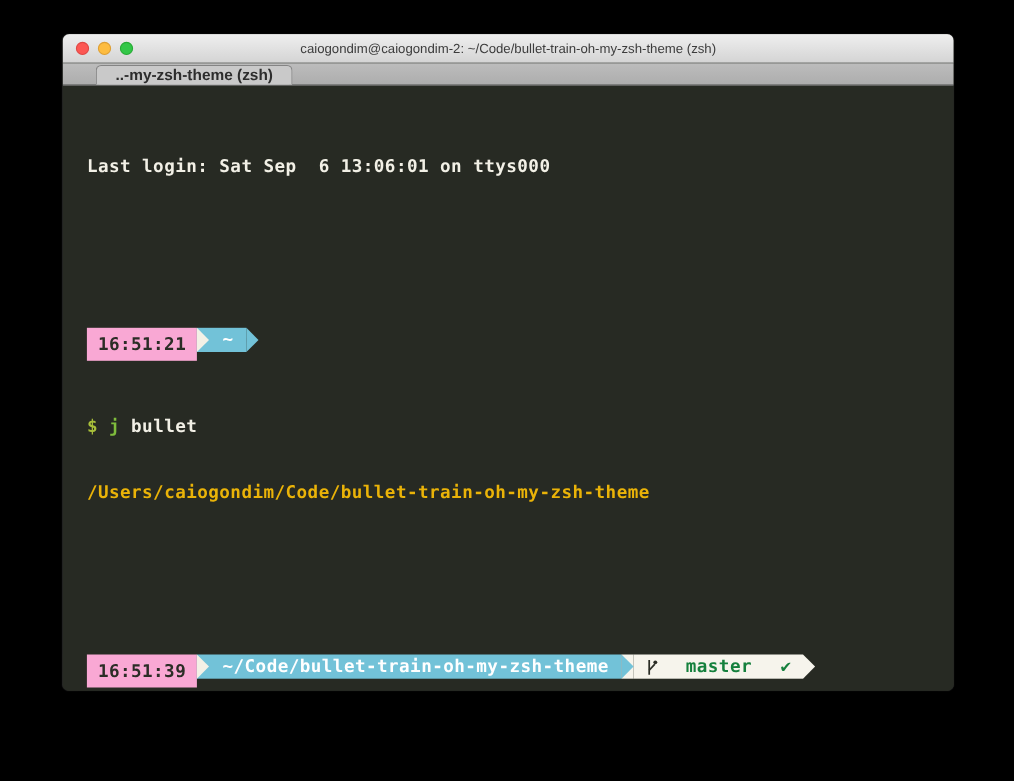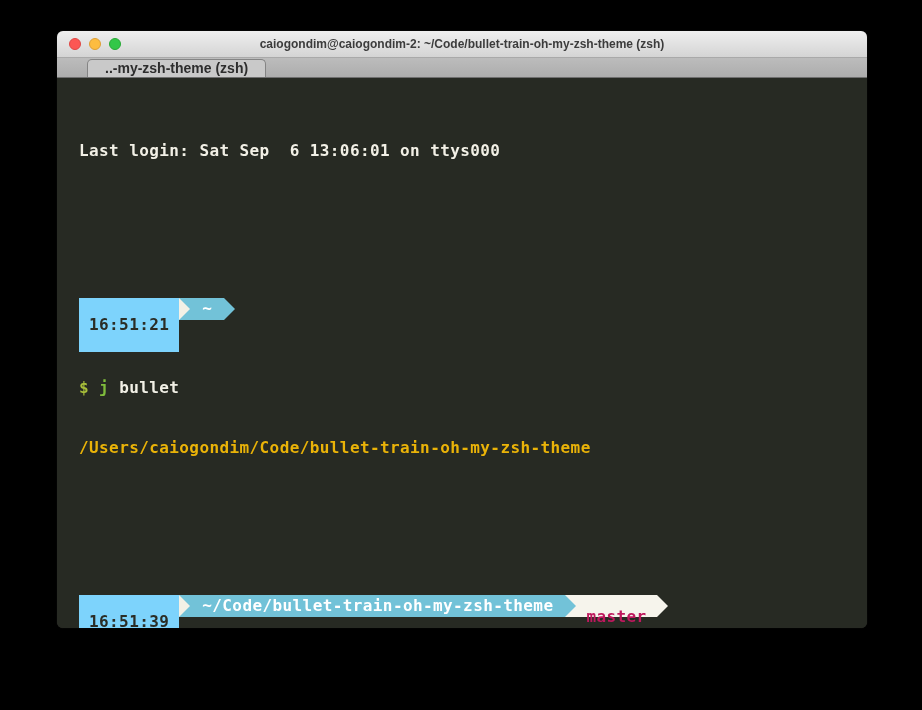--- a/index.html
+++ b/index.html
@@ -19,21 +19,21 @@
     background:linear-gradient(#efefef,#d4d4d4);
     border-bottom:1px solid #a9a9a9;
   }
   .traffic{position:absolute;left:12px;top:7px;display:flex;gap:8px;}
   .light{width:12px;height:12px;border-radius:50%;box-sizing:border-box;}
   .light.red{background:#fc5753;border:1px solid #df4744;}
   .light.yellow{background:#fdbc40;border:1px solid #de9f34;}
   .light.green{background:#33c748;border:1px solid #27aa35;}
   .title{
     position:absolute;left:0;right:0;top:0;height:26px;line-height:26px;
-    text-align:center;font-size:12px;font-weight:bold;color:#3c3c3c;
+    text-align:center;font-size:12px;font-weight:normal;color:#3c3c3c;
     white-space:nowrap;overflow:hidden;
   }
   
   .tabbar{
     height:20px;background:linear-gradient(#bcbcbc,#adadad);
     border-bottom:1px solid #6f6f6f;position:relative;box-sizing:border-box;
   }
   .tab{
     position:absolute;left:30px;bottom:0;height:18px;line-height:17px;
     background:#c9c9c9;border:1px solid #848484;border-bottom:none;
@@ -48,23 +48,23 @@
     font-size:16px;font-weight:bold;letter-spacing:0.4px;
     color:#f2f0e6;white-space:pre;cursor:text;
   }
   .line{height:22px;line-height:22px;margin-left:16px;}
   .red-out{color:#eab308;}
   .dollar{color:#a8bf3a;}
   .cmd{color:#7fbc3c;}
   
   .prompt{display:flex;align-items:stretch;height:22px;}
   .seg{display:flex;align-items:center;height:22px;}
-  .seg-time{background:#7dd3fc;color:#2b2d26;padding:16px 10px;text-align:right;}
+  .seg-time{background:#f9a8d4;color:#2b2d26;padding:4px 10px;text-align:right;}
   .seg-path{background:#72c2d8;color:#ffffff;padding:0 12px;}
-  .seg-git{background:#f6f4ec;color:#be185d;padding:0 10px;gap:11px;flex-direction:column;}
+  .seg-git{background:#f6f4ec;color:#15803d;padding:0 10px;gap:24px;}
   .arw{position:relative;width:11px;height:22px;flex:0 0 11px;}
   .arw .tri{
     position:absolute;left:0;top:0;width:0;height:0;
     border-top:11px solid transparent;border-bottom:11px solid transparent;
     border-left:11px solid transparent;
   }
   .arw-cream-blue{background:#72c2d8;}
   .arw-cream-blue .tri{border-left-color:#f3f1e6;}
   .arw-blue-git{background:#f6f4ec;}
   .arw-blue-git .tri{border-left-color:#72c2d8;}

